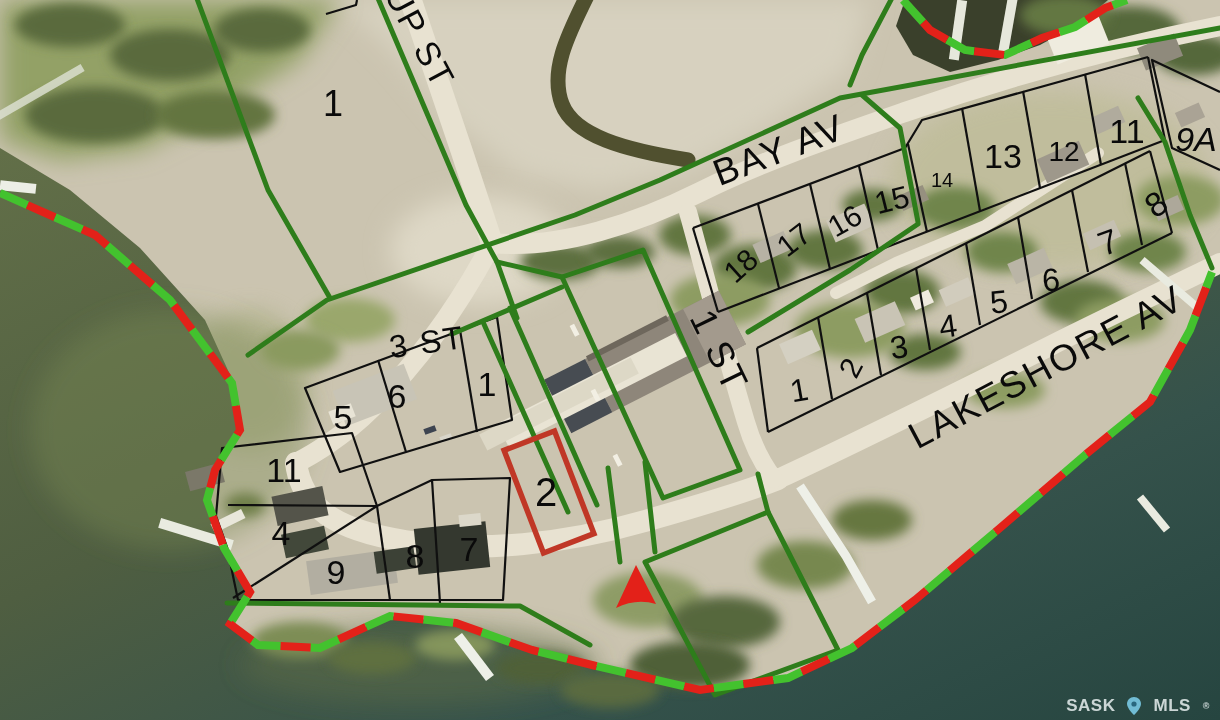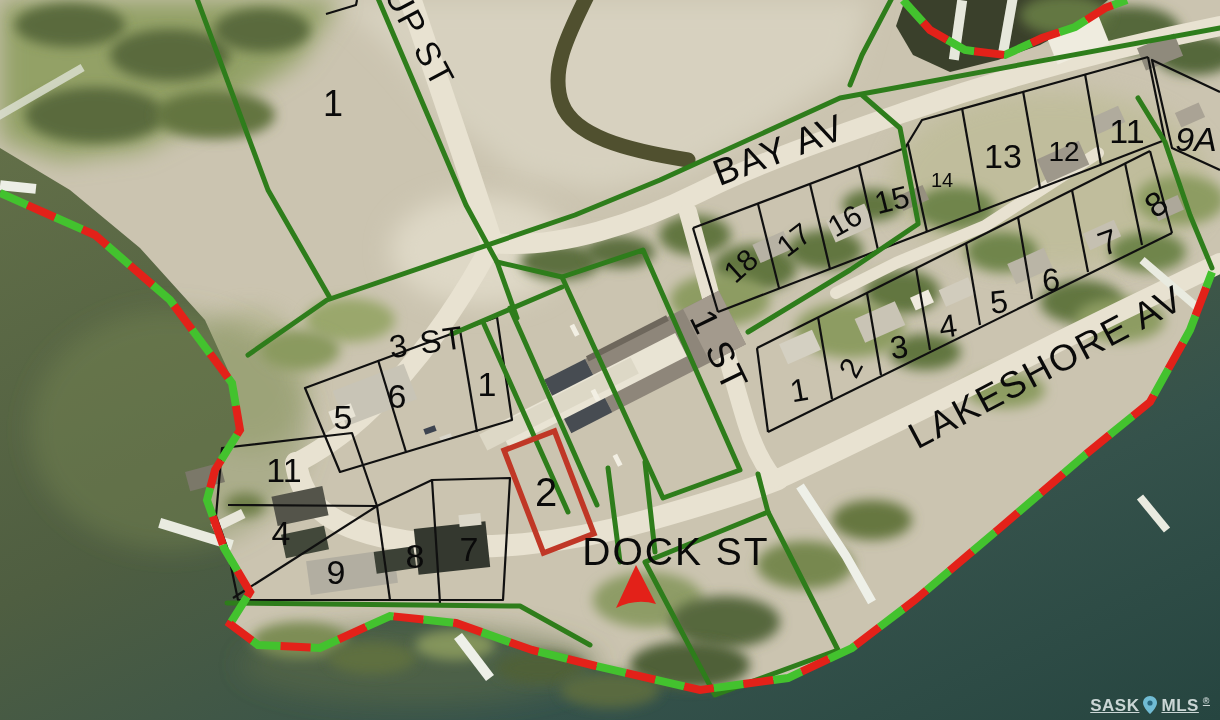--- a/index.html
+++ b/index.html
@@ -9,22 +9,22 @@
   .gline{stroke:var(--parcel_green);stroke-width:5;fill:none;stroke-linecap:round;stroke-linejoin:round;}
   .kline{stroke:var(--lot_line);stroke-width:2.2;fill:none;stroke-linejoin:round;}
   .dashG{stroke:var(--dash_green);stroke-width:8;fill:none;stroke-dasharray:30 30;}
   .dashR{stroke:var(--dash_red);stroke-width:8;fill:none;stroke-dasharray:30 30;stroke-dashoffset:30;}
   .hl{stroke:var(--highlight_red);stroke-width:5.5;fill:none;}
   .road{stroke:#e8e2d1;fill:none;stroke-linecap:round;stroke-linejoin:round;}
   #labels{position:absolute;left:0;top:0;width:100%;height:100%;}
   .maplabel{position:absolute;color:var(--label);white-space:nowrap;line-height:1;
             font-family:"Liberation Sans",sans-serif;}
   .street{letter-spacing:2px;}
-  #watermark{position:absolute;right:10px;bottom:4px;display:flex;align-items:flex-start;gap:4px;
-             font-weight:bold;font-size:17px;color:var(--watermark_text);opacity:.9;letter-spacing:.5px;text-decoration:underline;}
+  #watermark{position:absolute;right:10px;bottom:4px;display:flex;align-items:center;gap:12px;
+             font-weight:bold;font-size:17px;color:var(--watermark_text);opacity:.9;letter-spacing:.5px;}
   #watermark sup{font-size:9px;}
 </style>
 </head>
 <body>
 
 <div id="stage">
 <svg id="map-svg" width="1220" height="720" viewBox="0 0 1220 720">
   <defs>
     <linearGradient id="waterG" x1="0" y1="0" x2="1" y2="1">
       <stop offset="0" stop-color="#626f48"></stop>
@@ -295,21 +295,20 @@
   <g transform="translate(549,492) rotate(-21)">
     <rect class="hl" x="-27" y="-55" width="54" height="110"></rect>
   </g>
 </svg>
 
 <div id="labels">
       <div class="maplabel street" style="left: 420px; top: 37px; font-size: 34px; transform: translate(-50%, -50%) rotate(62deg);">UP ST</div>
       <div class="maplabel street" style="left: 779px; top: 150px; font-size: 37px; transform: translate(-50%, -50%) rotate(-21deg);">BAY AV</div>
       <div class="maplabel street" style="left: 427px; top: 342px; font-size: 32px; transform: translate(-50%, -50%) rotate(-8deg);">3 ST</div>
       <div class="maplabel street" style="left: 719px; top: 351px; font-size: 37px; transform: translate(-50%, -50%) rotate(64deg);">1 ST</div>
-      <div class="maplabel street" style="left: 676px; top: 551px; font-size: 39px; transform: translate(-50%, -50%) rotate(0deg);">DOCK ST</div>
       <div class="maplabel street" style="left: 1046px; top: 367px; font-size: 37px; transform: translate(-50%, -50%) rotate(-28deg);">LAKESHORE AV</div>
       <div class="maplabel lot" style="left: 333px; top: 104px; font-size: 36px; transform: translate(-50%, -50%) rotate(0deg);">1</div>
       <div class="maplabel lot" style="left: 343px; top: 417px; font-size: 34px; transform: translate(-50%, -50%) rotate(0deg);">5</div>
       <div class="maplabel lot" style="left: 397px; top: 396px; font-size: 34px; transform: translate(-50%, -50%) rotate(0deg);">6</div>
       <div class="maplabel lot" style="left: 487px; top: 384px; font-size: 34px; transform: translate(-50%, -50%) rotate(0deg);">1</div>
       <div class="maplabel lot" style="left: 284px; top: 470px; font-size: 34px; transform: translate(-50%, -50%) rotate(0deg);">11</div>
       <div class="maplabel lot" style="left: 281px; top: 533px; font-size: 34px; transform: translate(-50%, -50%) rotate(0deg);">4</div>
       <div class="maplabel lot" style="left: 336px; top: 572px; font-size: 34px; transform: translate(-50%, -50%) rotate(0deg);">9</div>
       <div class="maplabel lot" style="left: 415px; top: 556px; font-size: 34px; transform: translate(-50%, -50%) rotate(0deg);">8</div>
       <div class="maplabel lot" style="left: 469px; top: 549px; font-size: 34px; transform: translate(-50%, -50%) rotate(0deg);">7</div>

